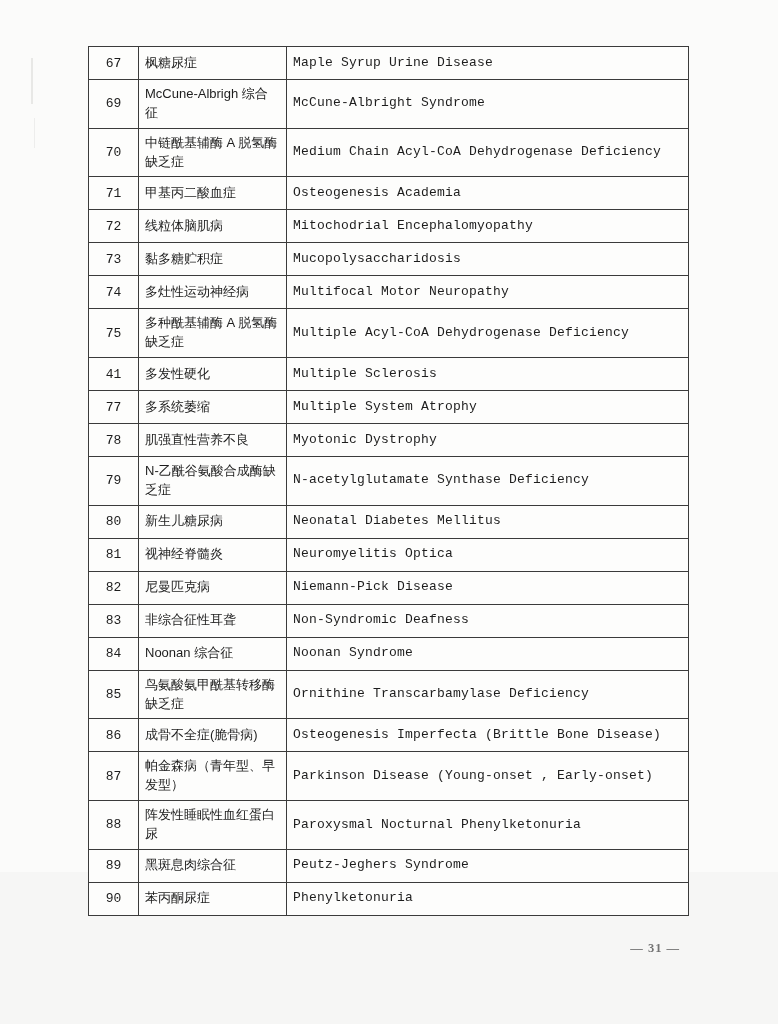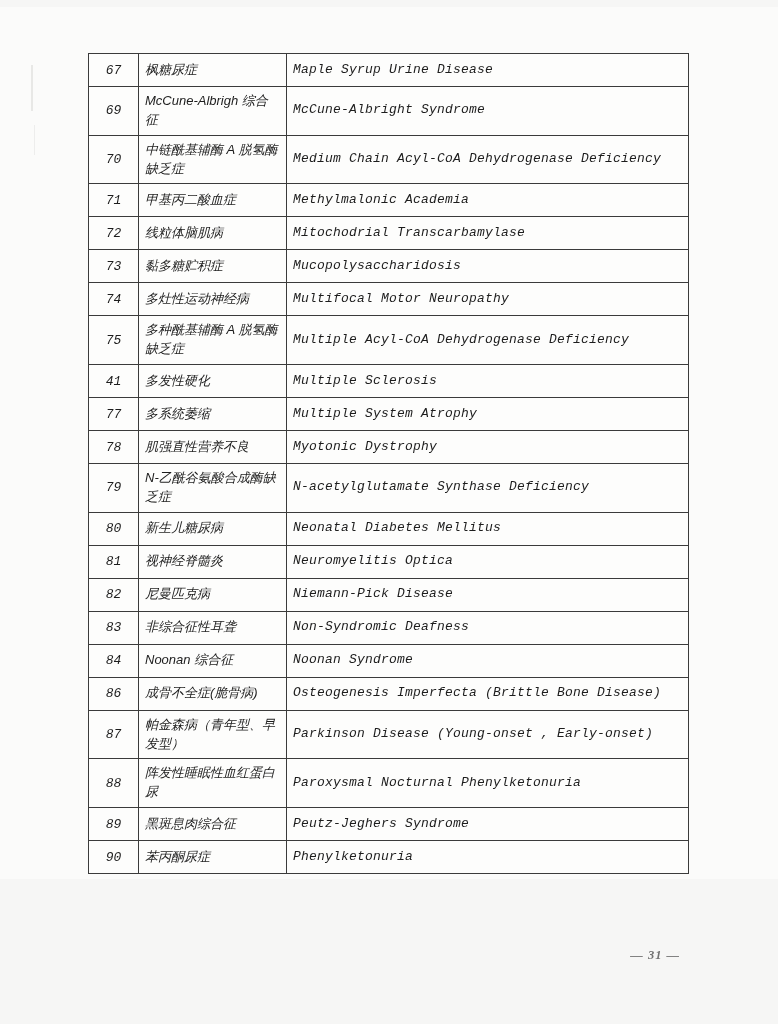--- a/index.html
+++ b/index.html
@@ -6,25 +6,24 @@
     margin: 0;
     padding: 0;
     width: 778px;
     height: 1024px;
     background: #f6f6f5;
     overflow: hidden;
     font-family: "Liberation Mono", "DejaVu Sans Mono", monospace;
   }
   .page {
     position: absolute;
-    left: 0; top: 7px;
+    left: 0; top: 0;
     width: 778px;
     height: 872px;
     background: #fbfbfa;
-    font-style: italic;
   }
   
   .scan-mark {
     position: absolute;
     background: #d9d9d6;
   }
   .mark1 { left: 31px; top: 58px;  width: 2px; height: 46px; opacity: .55; }
   .mark2 { left: 34px; top: 118px; width: 1px; height: 30px; opacity: .4; }
 
   table.disease-table {
@@ -99,26 +98,26 @@
           <td class="cell-en">McCune-Albright Syndrome</td>
         </tr>
         <tr class="double">
           <td class="cell-no">70</td>
           <td class="cell-zh">中链酰基辅酶 A 脱氢酶缺乏症</td>
           <td class="cell-en">Medium Chain Acyl-CoA Dehydrogenase Deficiency</td>
         </tr>
         <tr class="single">
           <td class="cell-no">71</td>
           <td class="cell-zh">甲基丙二酸血症</td>
-          <td class="cell-en">Methylmalonic Academia</td>
+          <td class="cell-en">Osteogenesis Academia</td>
         </tr>
         <tr class="single">
           <td class="cell-no">72</td>
           <td class="cell-zh">线粒体脑肌病</td>
-          <td class="cell-en">Mitochodrial Transcarbamylase</td>
+          <td class="cell-en">Mitochodrial Encephalomyopathy</td>
         </tr>
         <tr class="single">
           <td class="cell-no">73</td>
           <td class="cell-zh">黏多糖贮积症</td>
           <td class="cell-en">Mucopolysaccharidosis</td>
         </tr>
         <tr class="single">
           <td class="cell-no">74</td>
           <td class="cell-zh">多灶性运动神经病</td>
           <td class="cell-en">Multifocal Motor Neuropathy</td>
@@ -166,20 +165,25 @@
         <tr class="single">
           <td class="cell-no">83</td>
           <td class="cell-zh">非综合征性耳聋</td>
           <td class="cell-en">Non-Syndromic Deafness</td>
         </tr>
         <tr class="single">
           <td class="cell-no">84</td>
           <td class="cell-zh">Noonan 综合征</td>
           <td class="cell-en">Noonan Syndrome</td>
         </tr>
+        <tr class="double">
+          <td class="cell-no">85</td>
+          <td class="cell-zh">鸟氨酸氨甲酰基转移酶缺乏症</td>
+          <td class="cell-en">Ornithine Transcarbamylase Deficiency</td>
+        </tr>
         <tr class="single">
           <td class="cell-no">86</td>
           <td class="cell-zh">成骨不全症(脆骨病)</td>
           <td class="cell-en">Osteogenesis Imperfecta (Brittle Bone Disease)</td>
         </tr>
         <tr class="double">
           <td class="cell-no">87</td>
           <td class="cell-zh">帕金森病（青年型、早发型）</td>
           <td class="cell-en">Parkinson Disease (Young-onset , Early-onset)</td>
         </tr>

